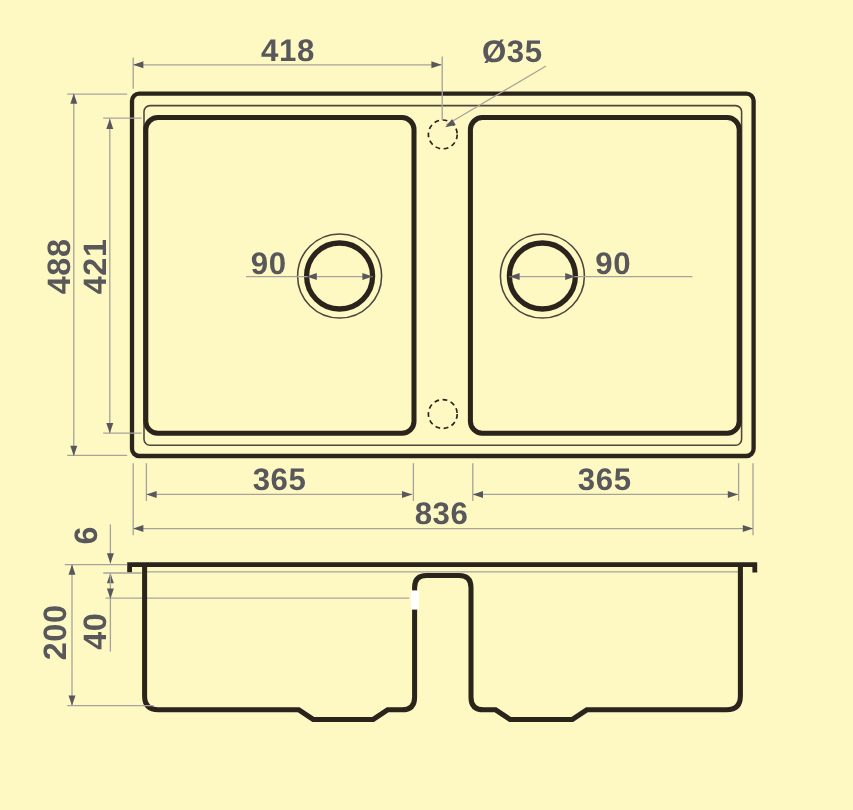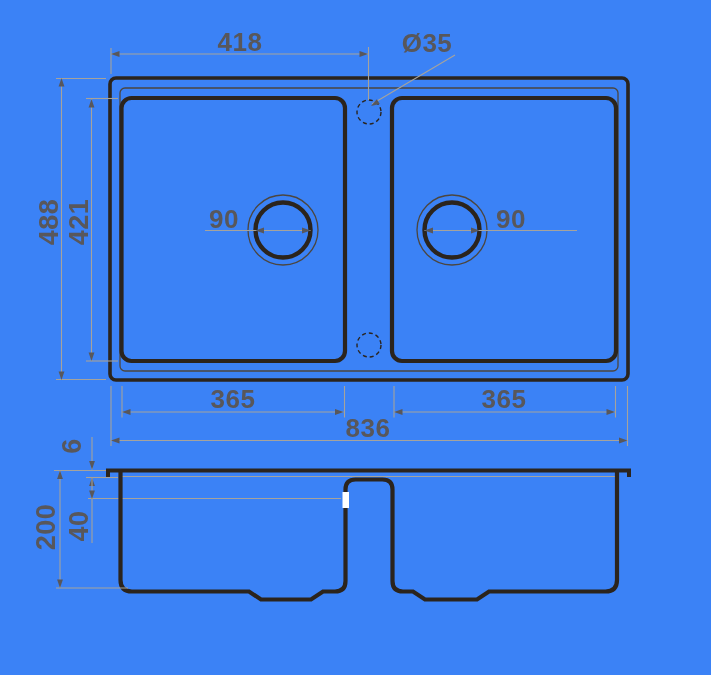--- a/index.html
+++ b/index.html
@@ -1,16 +1,16 @@
 <!DOCTYPE html>
 <html><head>
 <meta charset="utf-8">
 <style>
   html,body{margin:0;padding:0;background:#ffffff;}
-  .stage{position:relative;width:711px;height:675px;background:#3b82f6;overflow:hidden;}
+  .stage{position:relative;width:711px;height:675px;background:#fef9c3;overflow:hidden;}
   svg{display:block;}
   .thick{stroke:#2b241d;fill:none;}
   .thin-dark{stroke:#4c463f;stroke-width:1.3;fill:none;}
   .dash{stroke:#2b241d;stroke-width:1.4;fill:none;stroke-dasharray:4 3;}
   .dimline{stroke:#a6a39c;stroke-width:1.1;fill:none;}
   .arr{fill:#58575b;stroke:none;}
   text.dim{font-family:"Liberation Sans",sans-serif;font-weight:700;font-size:26px;
            fill:#58575b;letter-spacing:0.5px;}
   text.dim.rot{font-size:27px;}
 </style>

